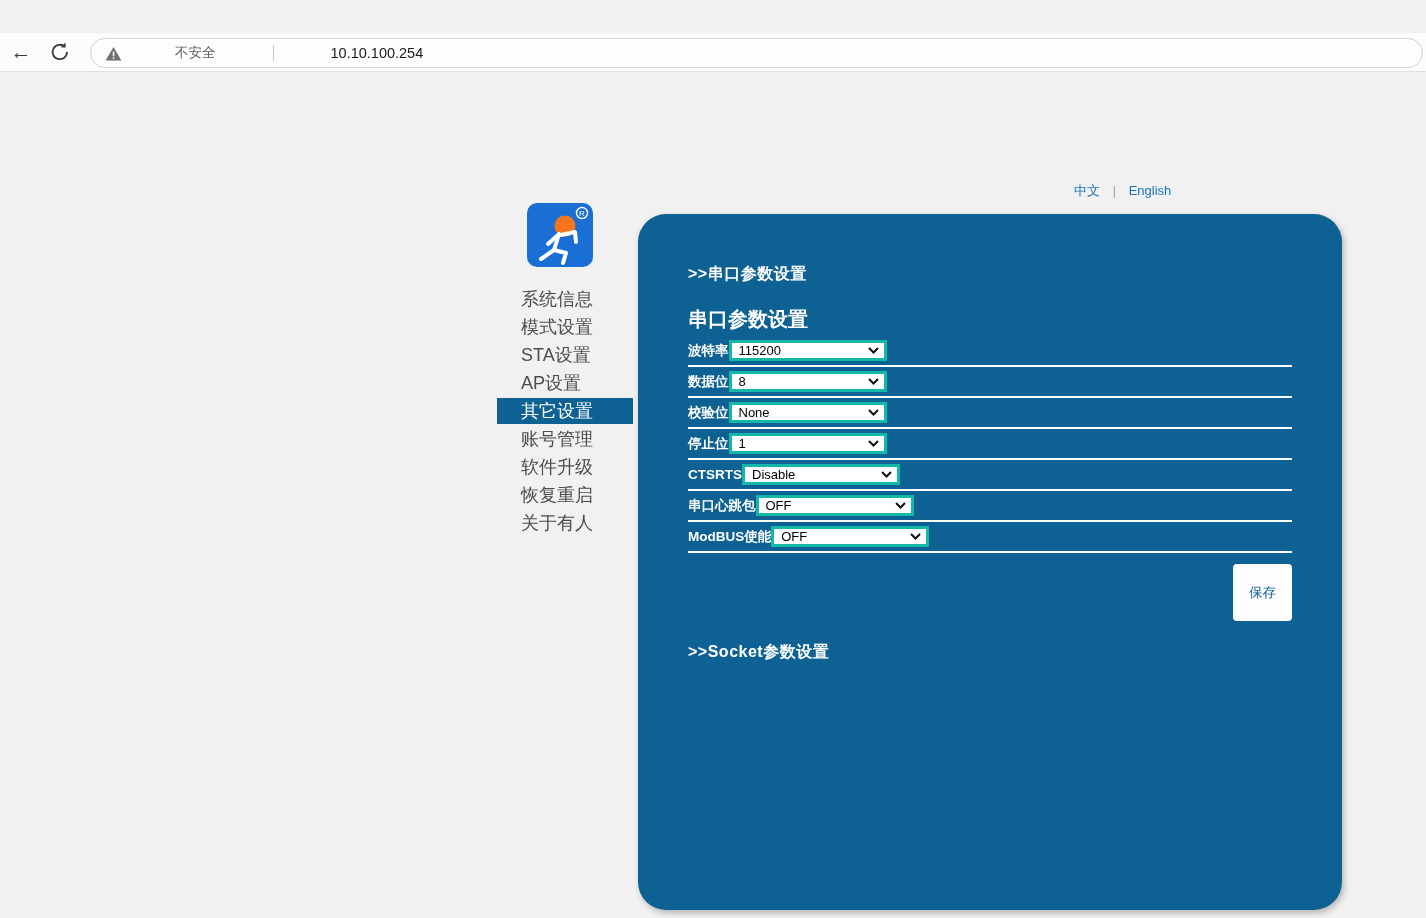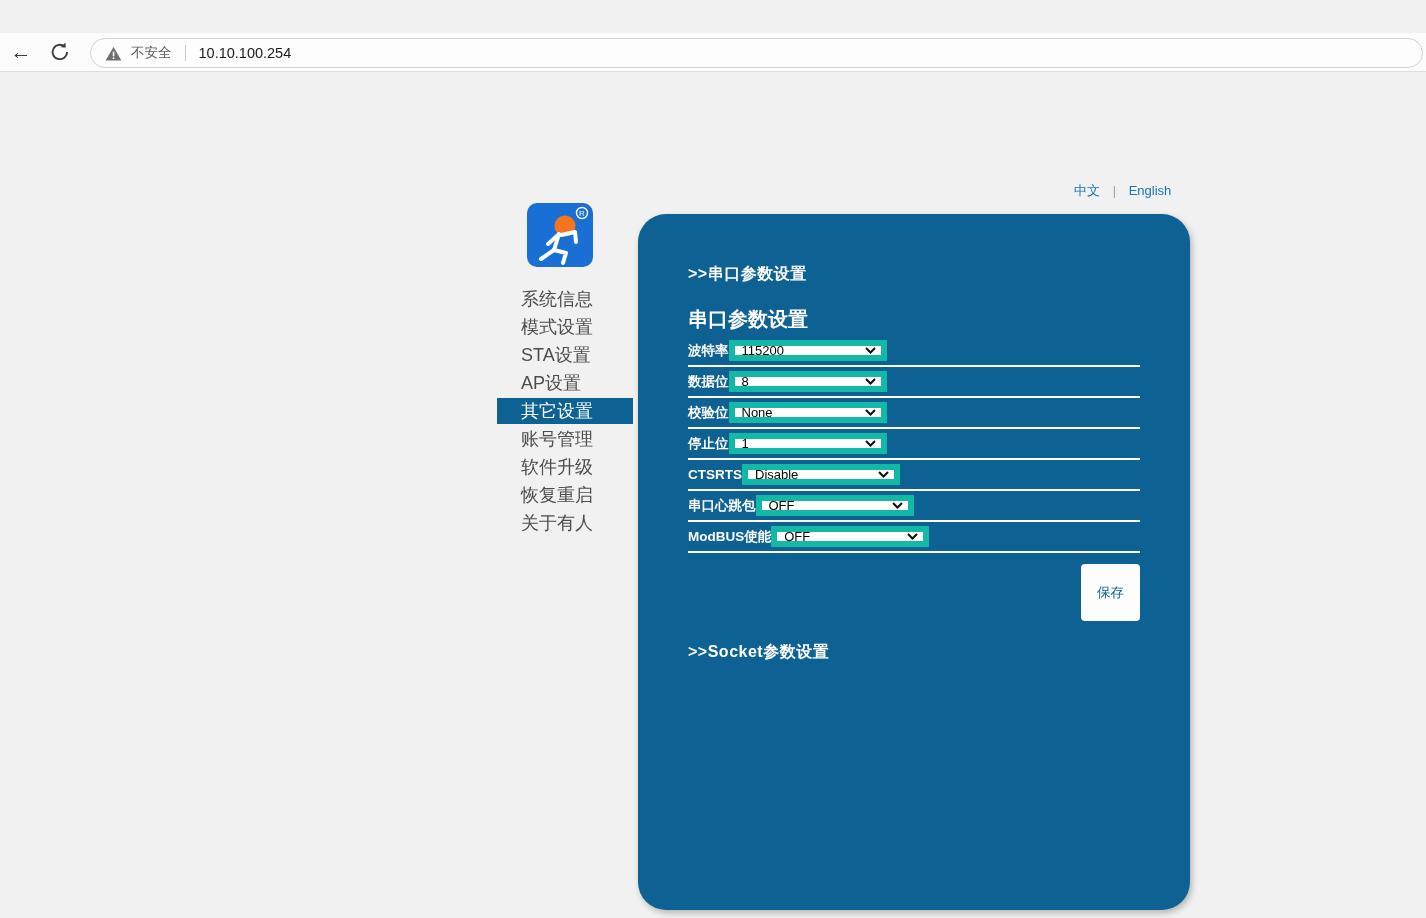--- a/index.html
+++ b/index.html
@@ -24,50 +24,50 @@
   .newtab { position:absolute; left:324px; top:5px; width:24px; height:24px; font-size:19px;
             line-height:23px; text-align:center; color:#1d1d1d; }
 
   .toolbar { position:absolute; left:0; top:33px; width:1426px; height:39px; background:#fcfcfc;
              border-bottom:1px solid #dedede; }
   .nav-back { position:absolute; left:6px; top:4px; width:30px; height:30px; font-size:21px;
               line-height:29px; text-align:center; color:#3c3c3c; }
   .nav-refresh { position:absolute; left:48px; top:7px; width:24px; height:24px; }
   .addressbar { position:absolute; left:90px; top:5px; width:1333px; height:30px; background:#fdfdfd;
                 border:1px solid #d2d2d2; border-radius:15px; display:flex; align-items:center;
-                padding:0 14px; }
+                padding:0 14px;gap:44px; }
   .warn-icon { width:17px; height:15px; margin-right:9px; flex:0 0 auto; }
   .sec-label { font-size:13.5px; color:#5a5a5a; white-space:nowrap; }
   .addr-sep { width:1px; height:16px; background:#c9c9c9; margin:0 13px; }
   .addr-url { font-size:14.5px; color:#1a1a1a; white-space:nowrap; }
 
   
   .content { position:absolute; left:0; top:72px; width:1426px; height:846px; background:#f1f1f1; }
 
   .lang { position:absolute; left:1074px; top:110px; font-size:13px; color:#1a73b8; }
   .lang span { cursor:default; }
   .lang .sep { color:#8aa9c2; margin:0 9px; }
 
   .logo { position:absolute; left:527px; top:131px; width:66px; height:64px; }
 
   .menu { position:absolute; left:497px; top:212px; width:136px; }
   .menu-item { height:26px; margin:2px 0; display:flex; align-items:center; padding-left:24px;
                font-size:18px; color:#4c4c4c; white-space:nowrap; }
   .menu-item.active { background:#0e6293; color:#ffffff; }
 
-  .panel { position:absolute; left:638px; top:142px; width:552px; height:696px; background:#0e6293;
+  .panel { position:absolute; left:638px; top:142px; width:704px; height:696px; background:#0e6293;
            border-radius:28px; box-shadow:2px 3px 6px rgba(0,0,0,0.25); color:#ffffff;
            padding:50px 50px 0 50px; }
   .sec-title { font-size:16px; font-weight:bold; letter-spacing:0.5px; }
   .sub-title { font-size:20px; font-weight:bold; margin-top:21px; }
   .form { margin-top:3px; }
   .form-row { height:31px; border-bottom:2px solid #ffffff; display:flex; align-items:center;
               }
   .form-label { font-size:13.5px; font-weight:600; }
-  .select { width:158px; height:21px; background:#ffffff; border:6px solid #14b8a6; display:flex;
+  .select { width:158px; height:21px; background:#ffffff; border:3px solid #14b8a6; display:flex;
             align-items:center; justify-content:space-between; padding:0 5px 0 7px; }
   .select-value { font-size:13px; color:#000; white-space:nowrap; overflow:hidden; }
   .select .chev { flex:0 0 auto; display:flex; }
   .save-row { display:flex; justify-content:flex-end; margin-top:11px; }
   .save-btn { background:#fdfdfd; color:#0e6293; font-size:13.5px; border:none; border-radius:4px;
               padding:21px 16px; line-height:15px; }
   .socket-title { margin-top:21px; }
 </style>
 </head>
 <body>

